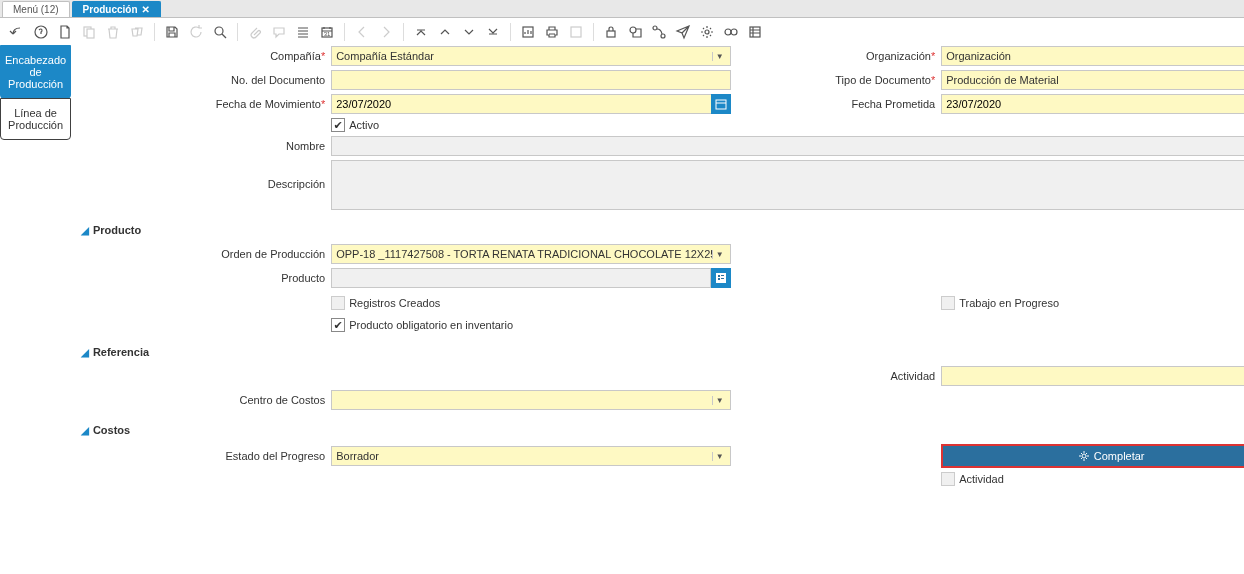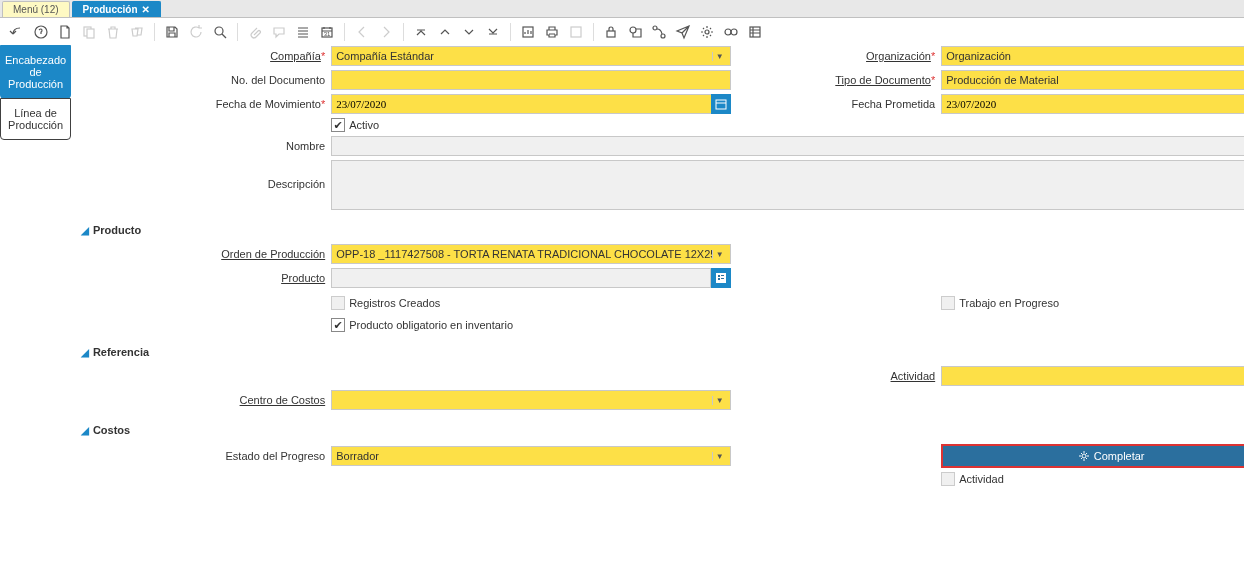--- a/index.html
+++ b/index.html
@@ -1,40 +1,40 @@
 <!DOCTYPE html>
 <html><head>
 <meta charset="utf-8">
 <style>
   * { box-sizing: border-box; font-family: Arial, Helvetica, sans-serif; }
   body { margin: 0; padding: 0; background: #fff; font-size: 11px; color: #333; }
   .tabstrip { display: flex; background: #e8e8e8; border-bottom: 1px solid #c0c0c0; height: 18px; align-items: flex-end; padding-left: 2px; }
-  .tab { padding: 2px 10px; font-size: 10px; color: #555; background: #fef9c3; border: 1px solid #c0c0c0; border-bottom: none; border-radius: 2px 2px 0 0; margin-right: 2px; cursor: pointer; display: flex; align-items: center; gap: 4px; }
+  .tab { padding: 2px 10px; font-size: 10px; color: #555; background: #ffffff; border: 1px solid #c0c0c0; border-bottom: none; border-radius: 2px 2px 0 0; margin-right: 2px; cursor: pointer; display: flex; align-items: center; gap: 4px; }
   .tab.active { background: #1c88c7; color: #fff; border-color: #1c88c7; font-weight: bold; }
   .tab .close-x { font-size: 10px; color: #fff; }
   .toolbar { display: flex; align-items: center; gap: 6px; padding: 4px 8px; background: #fff; height: 28px; }
   .tbicon { width: 18px; height: 18px; display: flex; align-items: center; justify-content: center; cursor: pointer; }
   .tbicon svg { stroke: #555; fill: none; }
   .tbicon.disabled svg { stroke: #ccc; }
   .tbsep { width: 1px; height: 18px; background: #ddd; margin: 0 2px; }
   .main { display: flex; }
   .sidebar { width: 83px; display: flex; flex-direction: column; gap: 0; padding-top: 0; }
   .side-tab { border: 1px solid #404040; padding: 8px 4px; text-align: center; font-size: 11px; color: #333; background: #fff; cursor: pointer; border-radius: 0 0 4px 4px; margin-top: -1px; }
   .side-tab.active { background: #1c88c7; color: #fff; border-color: #1c88c7; }
   .content { flex: 1; padding: 0 10px 10px 10px; }
   .form-grid { display: grid; grid-template-columns: 250px 400px 210px 340px; column-gap: 0; row-gap: 4px; align-items: center; }
   .lbl { text-align: right; padding-right: 6px; font-size: 11px; color: #333; white-space: nowrap; }
   .lbl .req { color: #d33; }
-  .lbl .link { text-decoration: underline; color: #333; }
+  .lbl .link { color: #333; }
   .fld { display: flex; align-items: center; }
-  .combo, .txt { border: 1px solid #c8c8c8; height: 20px; padding: 0 4px; font-size: 11px; background: #fde047; }
+  .combo, .txt { border: 1px solid #c8c8c8; height: 20px; padding: 0 4px; font-size: 11px; background: #fef9c3; }
   .combo { display: flex; align-items: center; flex: 1; }
   .combo .val { flex: 1; }
   .combo .arrow { border-left: 1px solid #c8c8c8; width: 14px; text-align: center; color: #555; font-size: 8px; }
-  .txt { flex: 1; font-family: Liberation Serif, serif; }
+  .txt { flex: 1; }
   .txt.disabled { background: #f0f0f0; }
   .calbtn { width: 20px; height: 20px; background: #1c88c7; display: flex; align-items: center; justify-content: center; margin-left: -1px; }
   .calbtn svg { stroke: #fff; fill: none; }
   .lookupbtn { width: 20px; height: 20px; background: #1c88c7; display: flex; align-items: center; justify-content: center; }
   .lookupbtn svg { fill: #fff; stroke: none; }
   .chk { display: flex; align-items: center; gap: 4px; }
   .chkbox { width: 14px; height: 14px; border: 1px solid #888; display: flex; align-items: center; justify-content: center; background: #fff; }
   .chkbox.disabled { background: #f0f0f0; border-color: #ccc; }
   .chkbox .mark { font-size: 11px; color: #333; }
   .section { margin-top: 12px; }

